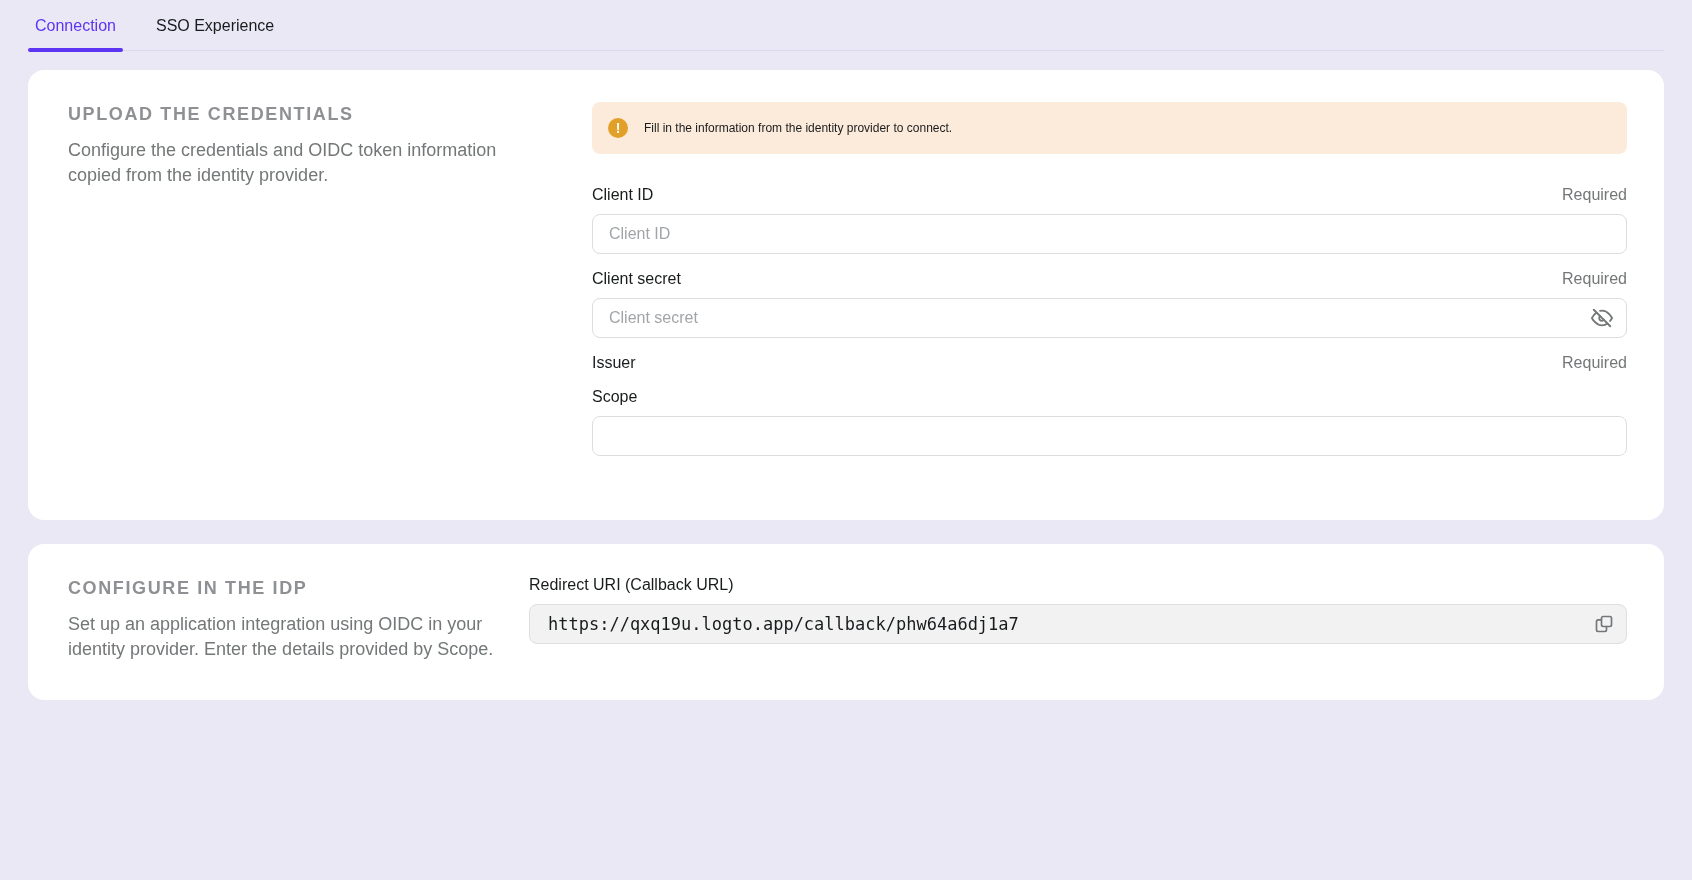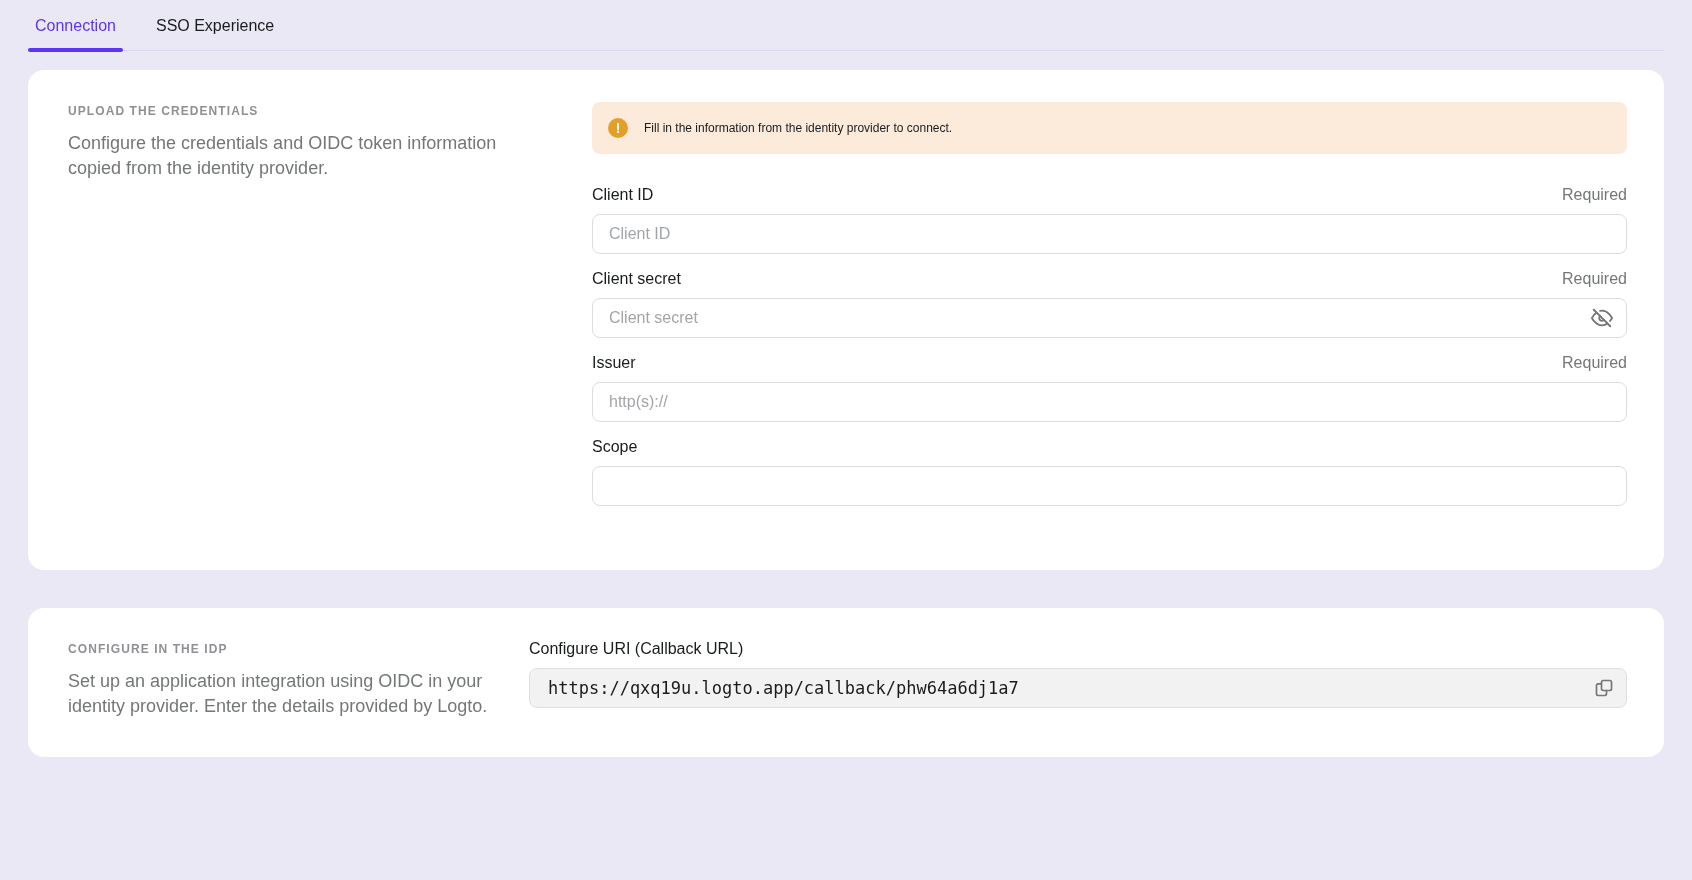--- a/index.html
+++ b/index.html
@@ -44,24 +44,24 @@
 
   
   .card {
     background: var(--color-card-bg, #ffffff);
     border-radius: 16px;
     margin: 19px 28px 0 28px;
     padding: 32px 37px 64px 40px;
     display: flex;
     gap: 79px;
   }
-  .card.card-idp { margin-top: 38px; padding-bottom: 38px; gap: 16px; }
+  .card.card-idp { margin-top: 24px; padding-bottom: 38px; gap: 16px; }
   .card-intro { flex: 0 0 445px; }
   .card-title {
-    font-size: 12px;
+    font-size: 18px;
     font-weight: 700;
     letter-spacing: 0.09em;
     color: var(--color-section-title, #8e9093);
     text-transform: uppercase;
     margin-top: 2px;
   }
   .card-desc {
     margin-top: 13px;
     font-size: 18px;
     line-height: 25px;
@@ -208,49 +208,45 @@
         </svg>
       </button>
     </div>
   </div>
 
   <div class="field">
     <div class="field-head">
       <label class="field-label">Issuer</label>
       <span class="field-required">Required</span>
     </div>
-    <div class="input-wrap">
-      <input class="text-input" type="text" placeholder="http(s)://" style="">
-      
-    </div>
   </div>
 
   <div class="field">
     <div class="field-head">
       <label class="field-label">Scope</label>
       <span class="field-required"></span>
     </div>
     <div class="input-wrap">
       <input class="text-input" type="text" placeholder="" style="">
       
     </div>
   </div>
 </div>
     </div>
   </section>
 
   <section class="card card-idp">
     <div class="card-intro">
       <h2 class="card-title">CONFIGURE IN THE IDP</h2>
-      <p class="card-desc">Set up an application integration using OIDC in your identity provider. Enter the details provided by Logto.</p>
+      <p class="card-desc">Set up an application integration using OIDC in your identity provider. Enter the details provided by Scope.</p>
     </div>
     <div class="card-body">
       <div class="field">
         <div class="field-head">
-          <label class="field-label">Configure URI (Callback URL)</label>
+          <label class="field-label">Redirect URI (Callback URL)</label>
         </div>
         <div class="readonly-field">
           <span class="readonly-value">https://qxq19u.logto.app/callback/phw64a6dj1a7</span>
           <button class="icon-btn copy-btn">
             <svg viewBox="0 0 24 24" fill="none" stroke="currentColor" stroke-width="2" stroke-linecap="round" stroke-linejoin="round">
               <rect x="9" y="3" width="12" height="12" rx="2"></rect>
               <path d="M15 15v4a2 2 0 0 1-2 2H5a2 2 0 0 1-2-2V9a2 2 0 0 1 2-2h4"></path>
             </svg>
           </button>
         </div>

